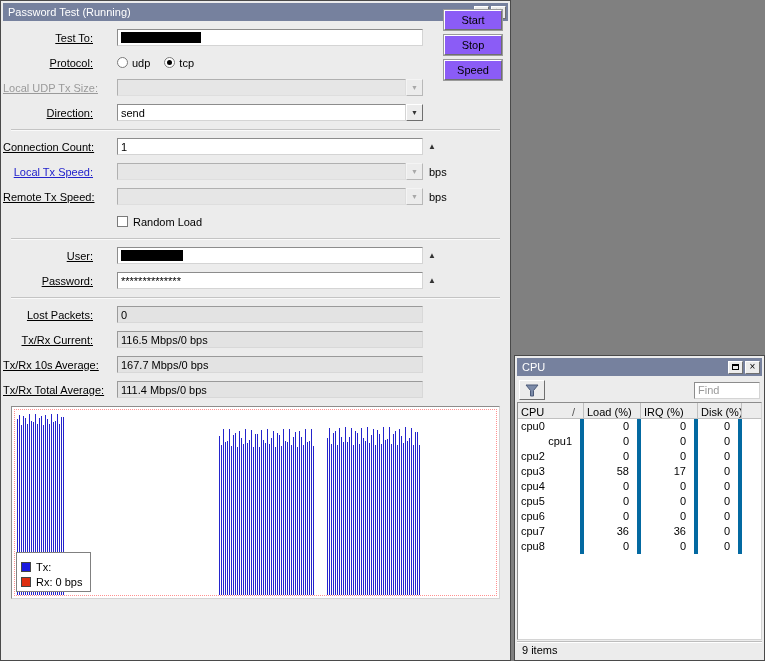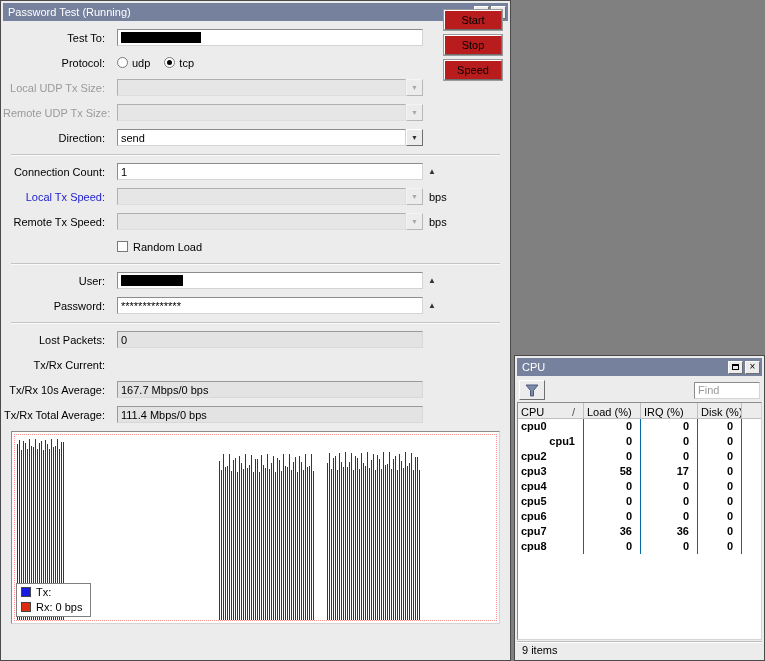--- a/index.html
+++ b/index.html
@@ -15,21 +15,21 @@
             display:flex; align-items:center; justify-content:center; color:#000; font-size:10px; line-height:1; margin-left:2px; cursor:default; }
   .max-glyph { width:7px; height:6px; border:1px solid #000; border-top-width:2px; display:block; }
   .statusbar { position:absolute; left:2px; right:2px; bottom:2px; height:17px; background:#ececec;
                border-top:1px solid #bdbdbd; box-shadow:inset 0 1px 0 #ffffff; padding:2px 5px; }
 
   
   .bw-window { left:0; top:0; width:511px; height:661px; }
   .bw-content { position:absolute; top:20px; left:2px; right:2px; bottom:20px; padding-top:8px; overflow:hidden; }
 
   .form-row { display:flex; align-items:center; height:17px; margin-bottom:8px; }
-  .f-label { width:114px; flex:none; text-align:right; padding-right:12px; white-space:nowrap; }
+  .f-label { width:114px; flex:none; text-align:right; padding-right:24px; white-space:nowrap;text-decoration:underline; }
   .f-label.disabled { color:#9a9a9a; }
   .f-label.link { color:#2222cc; cursor:pointer; }
 
   .input { width:306px; height:17px; background:#fff; border:1px solid; border-color:#8c8c8c #d4d4d4 #d4d4d4 #8c8c8c;
            display:flex; align-items:center; padding:0 3px; }
   .stat-field { width:306px; height:17px; background:#e3e3e3; border:1px solid; border-color:#9a9a9a #d8d8d8 #d8d8d8 #9a9a9a;
                 display:flex; align-items:center; padding:0 3px; }
   .redacted { height:11px; background:#000; }
   .w80 { width:80px; } .w62 { width:62px; }
 
@@ -45,47 +45,47 @@
 
   .radio { width:11px; height:11px; border:1px solid #7a7a7a; border-radius:50%; background:#fff; margin-right:4px; position:relative; flex:none; }
   .radio.checked::after { content:""; position:absolute; left:2px; top:2px; width:5px; height:5px; border-radius:50%; background:#000; }
   .radio-label { margin-right:14px; }
 
   .checkbox { width:11px; height:11px; border:1px solid #7a7a7a; background:#fff; margin-right:5px; flex:none; }
 
   .separator { height:2px; margin:3px 8px 7px 8px; border-top:1px solid #c4c4c4; border-bottom:1px solid #fafafa; }
 
   .btn-col { position:absolute; top:9px; left:443px; width:58px; display:flex; flex-direction:column; }
-  .push-btn { height:20px; margin-bottom:5px; background:#b91c1c; border:1px solid; border-color:#ffffff #6f6f6f #6f6f6f #ffffff;
+  .push-btn { height:20px; margin-bottom:5px; background:#8b5cf6; border:1px solid; border-color:#ffffff #6f6f6f #6f6f6f #ffffff;
               box-shadow:0 0 0 1px #9a9a9a; text-align:center; line-height:18px; cursor:default; }
 
   
   .graph { position:relative; height:193px; margin:0 8px; background:#fff;
            border:1px solid; border-color:#8c8c8c #d4d4d4 #d4d4d4 #8c8c8c; overflow:hidden; }
   .graph-frame { position:absolute; left:2px; right:2px; top:2px; bottom:2px; border:1px dotted #ff9090; pointer-events:none; }
   .graph-bar { position:absolute; bottom:3px; width:1px; }
-  .legend { position:absolute; left:4px; bottom:6px; background:#fff; border:1px solid #808080; padding:0 8px 2px 4px; }
+  .legend { position:absolute; left:4px; bottom:6px; background:#fff; border:1px solid #808080; padding:6px 8px 2px 4px; }
   .legend-row { display:flex; align-items:center; height:15px; white-space:nowrap; }
   .swatch { width:10px; height:10px; border:1px solid #444; margin-right:5px; flex:none; }
 
   
   .cpu-window { left:514px; top:355px; width:251px; height:306px; }
   .cpu-toolbar { display:flex; align-items:center; margin:4px 2px 4px 2px; height:20px; }
   .tool-btn { width:26px; height:20px; background:#ececec; border:1px solid; border-color:#ffffff #6f6f6f #6f6f6f #ffffff;
               display:flex; align-items:center; justify-content:center; }
   .find-input { margin-left:auto; width:66px; height:17px; background:#fff; border:1px solid; border-color:#8c8c8c #d4d4d4 #d4d4d4 #8c8c8c;
                 font-family:"Liberation Sans", sans-serif; font-size:11px; padding:0 3px; }
   .find-input::placeholder { color:#9a9a9a; }
   .cpu-table { position:absolute; left:2px; right:2px; top:46px; bottom:20px; background:#fff;
                border:1px solid; border-color:#8c8c8c #d4d4d4 #d4d4d4 #8c8c8c; overflow:hidden; }
   .cpu-header { display:flex; height:16px; background:#ececec; border-bottom:1px solid #c0c0c0; }
   .cpu-hcell { height:16px; border-right:1px solid #c0c0c0; padding:1px 8px 0 3px; display:flex; align-items:center; white-space:nowrap; overflow:hidden; }
   .cpu-hcell .sort { margin-left:auto; color:#555; }
   .cpu-row { display:flex; height:15px; }
-  .cpu-cell { height:15px; padding:1px 8px 0 3px; border-right:1px solid #0369a1; white-space:nowrap; overflow:hidden;font-weight:bold; }
+  .cpu-cell { height:15px; padding:1px 8px 0 3px; border-right:4px solid #0369a1; white-space:nowrap; overflow:hidden; }
   .cpu-cell.num { text-align:right; }
 </style>
 </head>
 <body>
 
 <div class="desktop">
 
   <div class="window bw-window">
     <div class="titlebar">
       <span class="title">Password Test (Running)</span>
@@ -117,29 +117,20 @@
       <div class="form-row">
         <span class="f-label disabled">Local UDP Tx Size:</span>
         <div class="combo disabled">
           <div class="combo-text"></div>
           <div class="combo-btn">
               <span>▼</span>
             </div>
         </div>
       </div>
 
-      <div class="form-row">
-        <span class="f-label disabled">Remote UDP Tx Size:</span>
-        <div class="combo disabled">
-          <div class="combo-text"></div>
-          <div class="combo-btn">
-              <span>▼</span>
-            </div>
-        </div>
-      </div>
 
       <div class="form-row">
         <span class="f-label">Direction:</span>
         <div class="combo">
           <div class="combo-text">send</div>
           <div class="combo-btn">
               <span>▼</span>
             </div>
         </div>
       </div>
@@ -204,20 +195,23 @@
 
       <div class="form-row">
         <span class="f-label">Lost Packets:</span>
         <div class="stat-field">
             <span>0</span>
           </div>
       </div>
 
       <div class="form-row">
         <span class="f-label">Tx/Rx Current:</span>
+        <div class="stat-field">
+            <span>116.5 Mbps/0 bps</span>
+          </div>
       </div>
 
       <div class="form-row">
         <span class="f-label">Tx/Rx 10s Average:</span>
         <div class="stat-field">
             <span>167.7 Mbps/0 bps</span>
           </div>
       </div>
 
       <div class="form-row">

